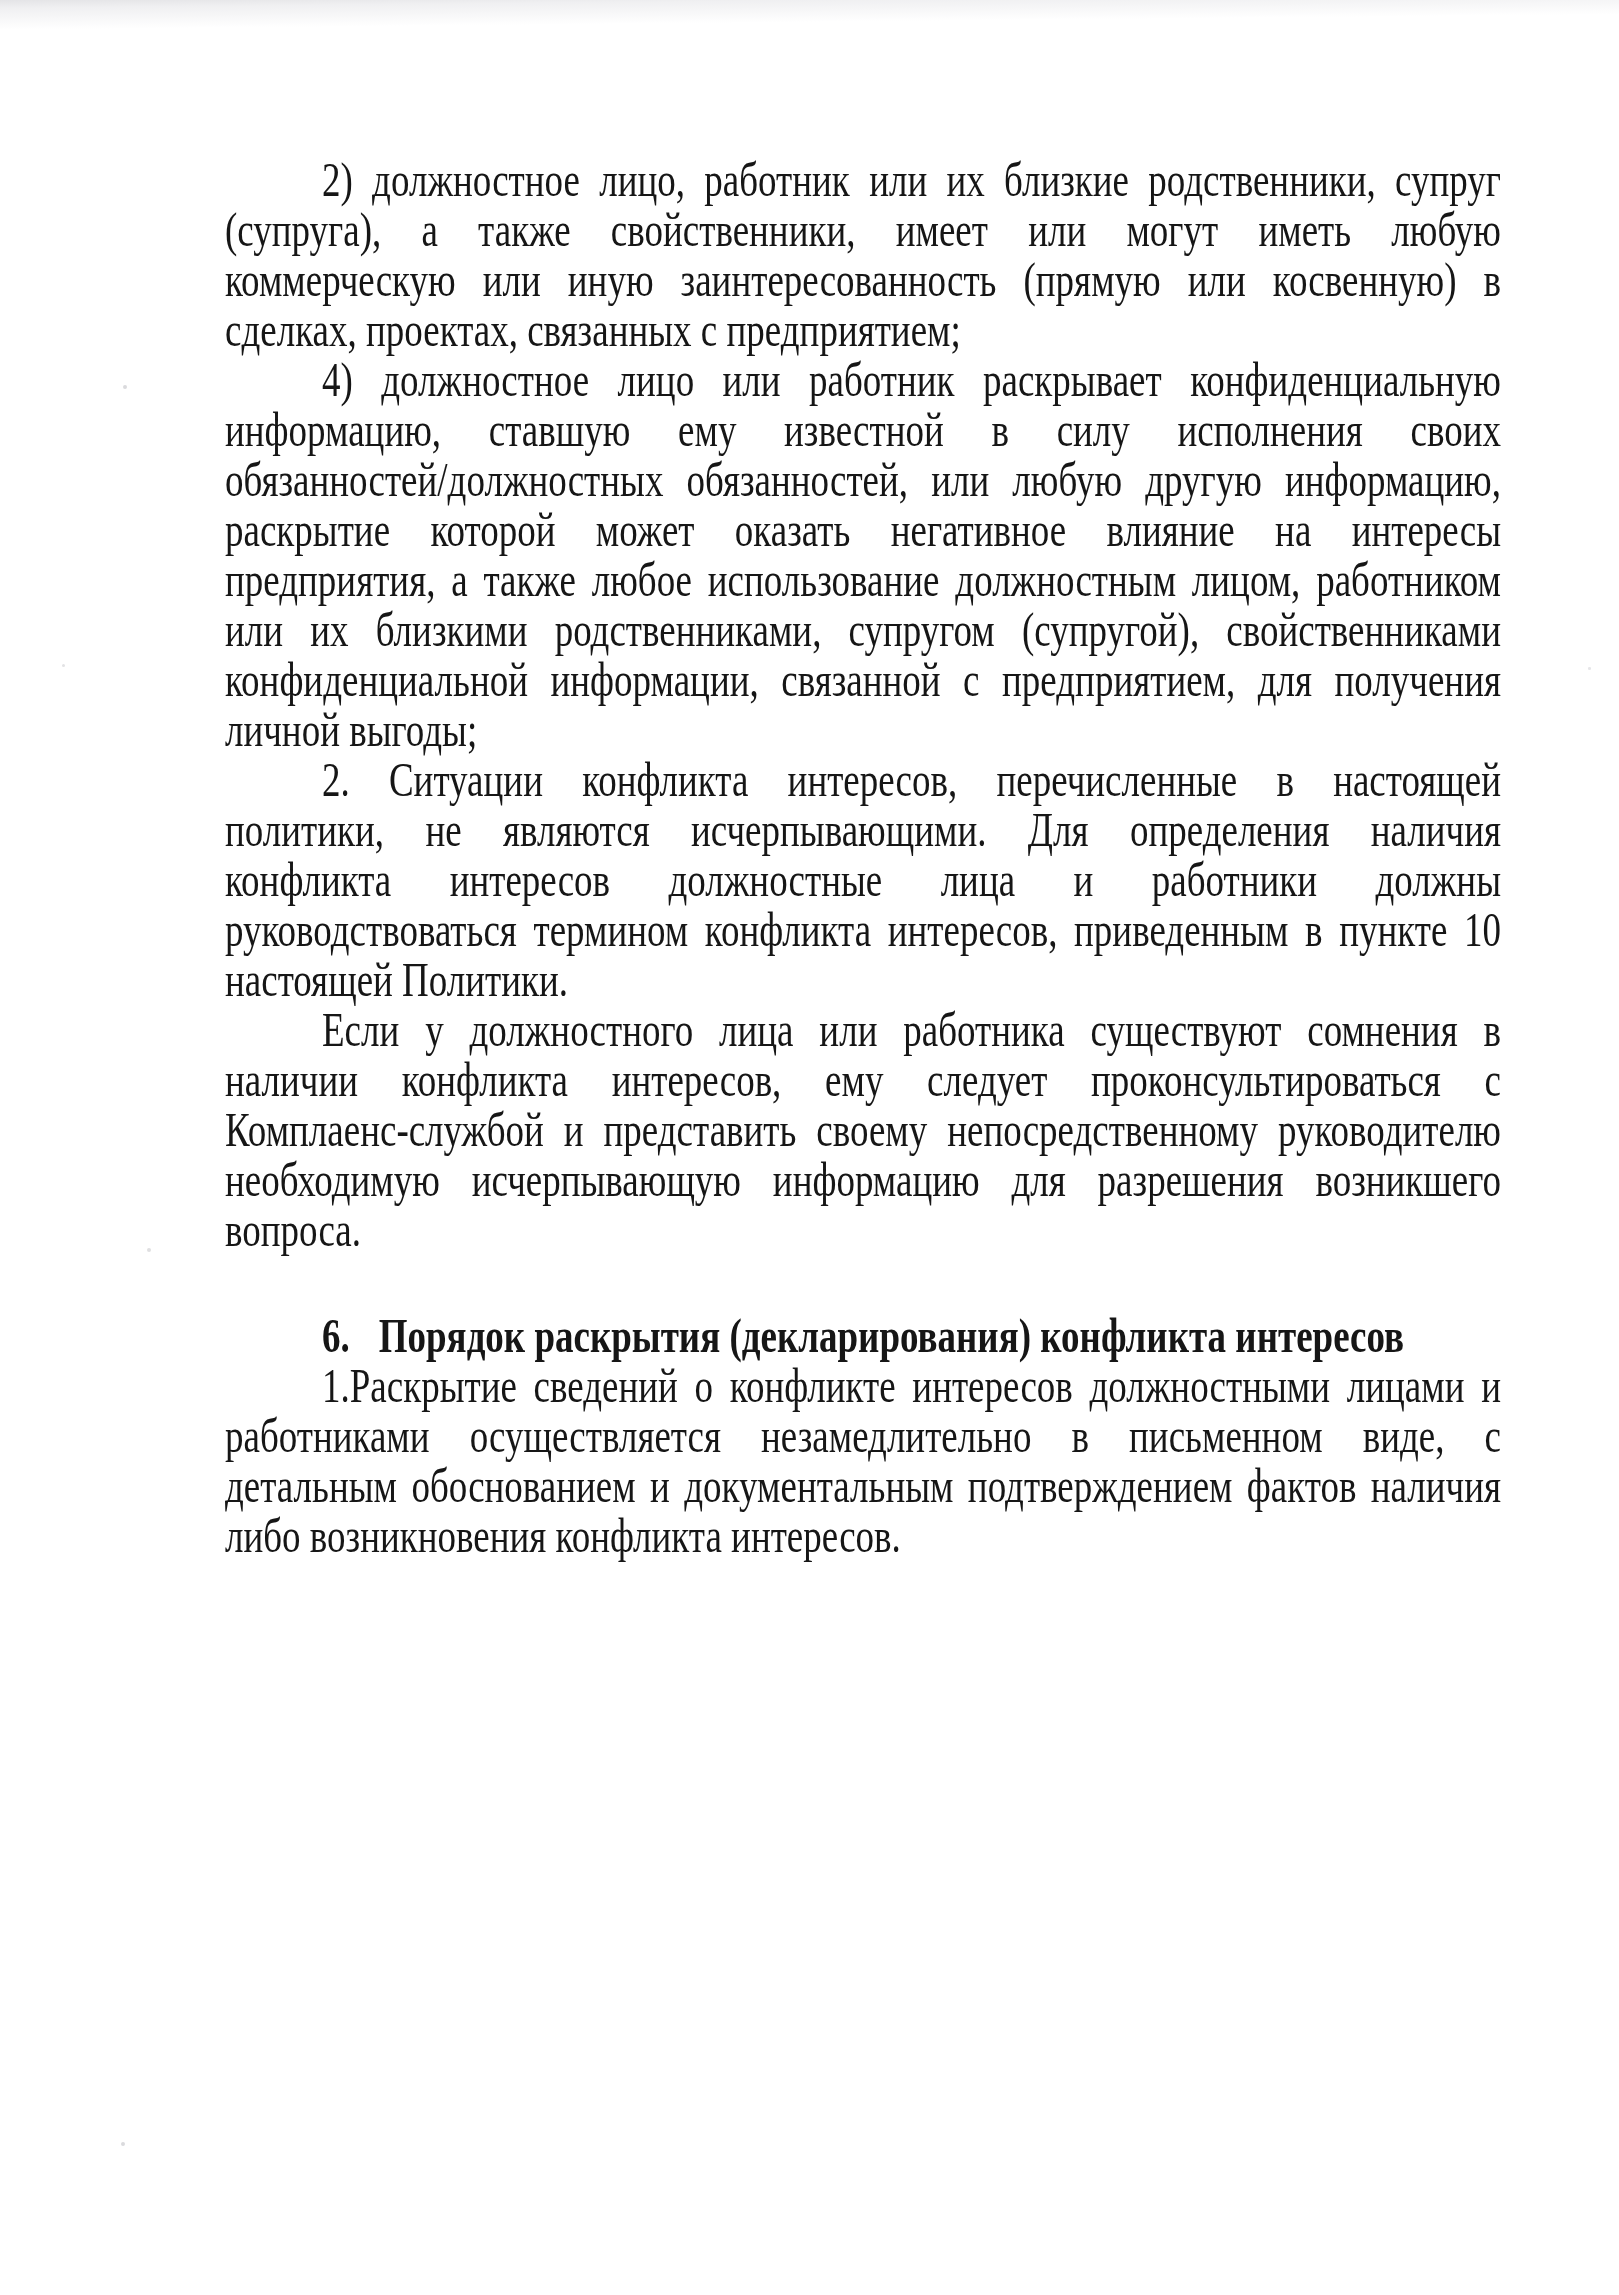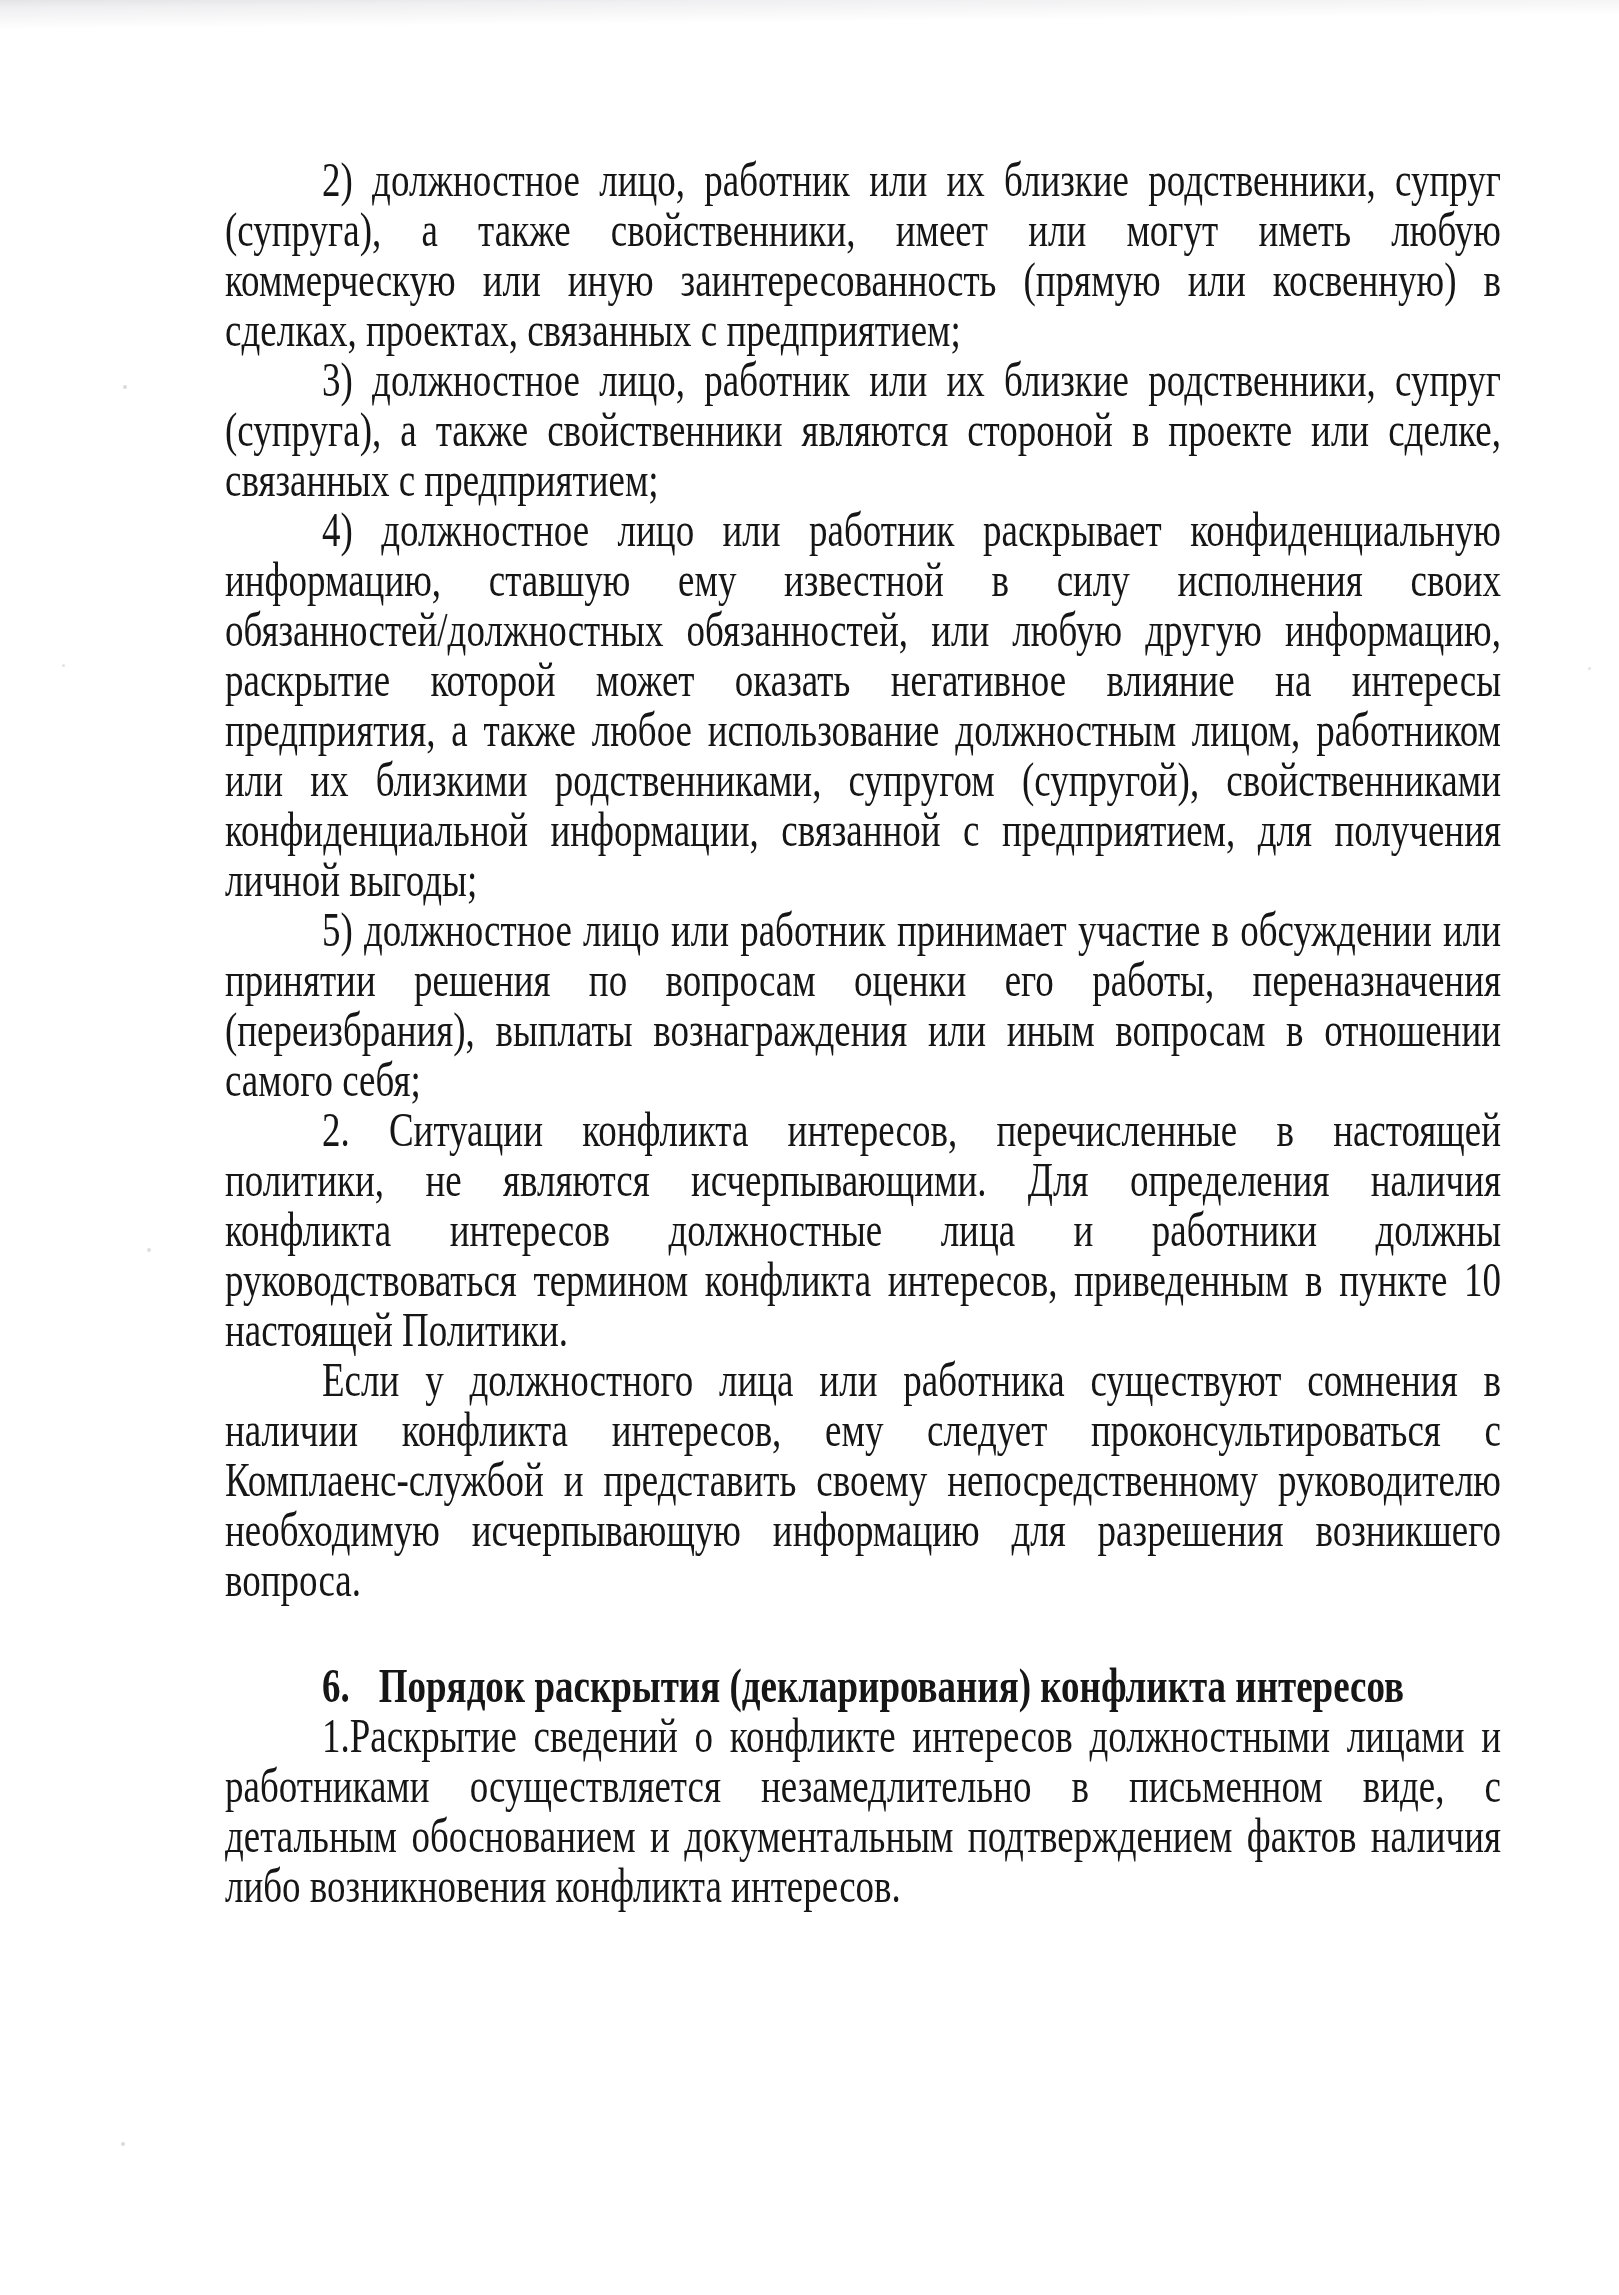--- a/index.html
+++ b/index.html
@@ -89,43 +89,32 @@
 
   <main class="text-block">
 
     <div class="para">
       <p class="line first">2) должностное лицо, работник или их близкие родственники, супруг</p>
       <p class="line">(супруга), а также свойственники, имеет или могут иметь любую</p>
       <p class="line">коммерческую или иную заинтересованность (прямую или косвенную) в</p>
       <p class="line last">сделках, проектах, связанных с предприятием;</p>
     </div>
 
-    <div class="para">
-      <p class="line first">3) должностное лицо, работник или их близкие родственники, супруг</p>
-      <p class="line">(супруга), а также свойственники являются стороной в проекте или сделке,</p>
-      <p class="line last">связанных с предприятием;</p>
-    </div>
 
     <div class="para">
       <p class="line first">4) должностное лицо или работник раскрывает конфиденциальную</p>
       <p class="line">информацию, ставшую ему известной в силу исполнения своих</p>
       <p class="line">обязанностей/должностных обязанностей, или любую другую информацию,</p>
       <p class="line">раскрытие которой может оказать негативное влияние на интересы</p>
       <p class="line">предприятия, а также любое использование должностным лицом, работником</p>
       <p class="line">или их близкими родственниками, супругом (супругой), свойственниками</p>
       <p class="line">конфиденциальной информации, связанной с предприятием, для получения</p>
       <p class="line last">личной выгоды;</p>
     </div>
 
-    <div class="para">
-      <p class="line first">5) должностное лицо или работник принимает участие в обсуждении или</p>
-      <p class="line">принятии решения по вопросам оценки его работы, переназначения</p>
-      <p class="line">(переизбрания), выплаты вознаграждения или иным вопросам в отношении</p>
-      <p class="line last">самого себя;</p>
-    </div>
 
 
     <div class="para">
       <p class="line first">2. Ситуации конфликта интересов, перечисленные в настоящей</p>
       <p class="line">политики, не являются исчерпывающими. Для определения наличия</p>
       <p class="line">конфликта интересов должностные лица и работники должны</p>
       <p class="line">руководствоваться термином конфликта интересов, приведенным в пункте 10</p>
       <p class="line last">настоящей Политики.</p>
     </div>
 

